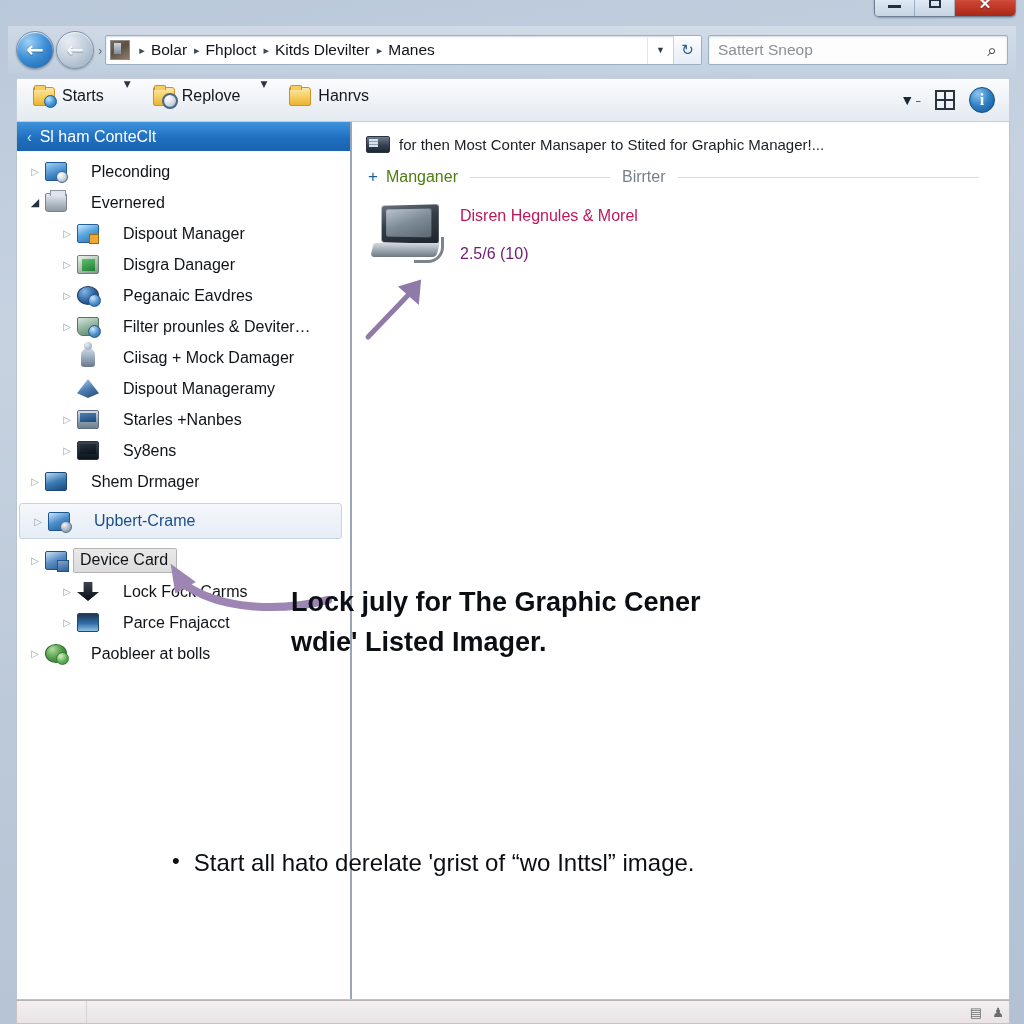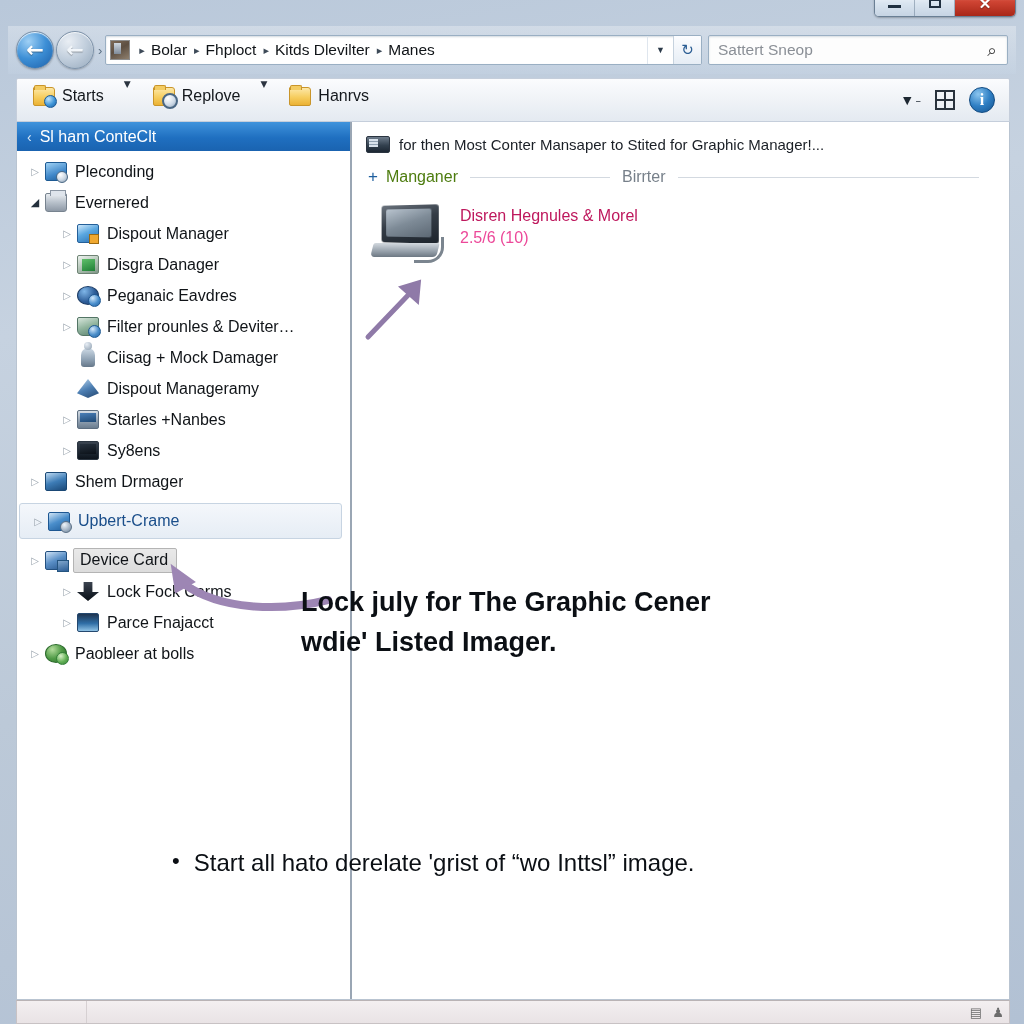--- a/index.html
+++ b/index.html
@@ -248,21 +248,21 @@
     display: flex; align-items: center;
     height: 31px;
     white-space: nowrap;
     position: relative;
   }
   .tw { width: 20px; flex: none; text-align: center;
         color: #9aa4ae; font-size: 10px;
         font-family: "DejaVu Sans", sans-serif; }
   .tw.filled { color: #25313d; font-size: 11px; }
   .tico { width: 22px; height: 19px; flex: none; margin-right: 8px; position: relative; }
-  .tlabel { overflow: hidden; text-overflow: ellipsis; }
+  .tlabel { overflow: hidden; text-overflow: ellipsis; margin-left: 16px; }
 
   
   .ico-net   { background: linear-gradient(160deg,#9fd2f5,#3f87c9 60%,#1f5e99); border:1px solid #1d5a93; border-radius:2px; }
   .ico-net:after { content:""; position:absolute; right:-2px; bottom:-3px; width:10px;height:10px;border-radius:50%;
                    background: radial-gradient(circle at 34% 28%,#fff,#c9d6e3 55%,#7f93a8); border:1px solid #4c6a86;}
   .ico-printer { background: linear-gradient(180deg,#e9edf1 0%, #b9c2cc 48%, #8e99a6 100%); border:1px solid #77838f; border-radius:2px 2px 3px 3px;}
   .ico-printer:before{content:"";position:absolute;left:4px;top:-4px;width:14px;height:5px;background:#dfe5ec;border:1px solid #8b96a3;border-bottom:none;}
   .ico-gfx   { background: linear-gradient(155deg,#cfe8fb 0%,#5aa7e0 45%,#2a6fb0 100%); border:1px solid #245f99; border-radius:2px; }
   .ico-gfx:after { content:""; position:absolute; right:-1px; bottom:-2px; width:8px;height:8px;background:#f0a830;border:1px solid #9b6a12;}
   .ico-green { background: linear-gradient(155deg,#eef3ef 0%,#b9c9bd 45%,#7f9686 100%); border:1px solid #6e8374; border-radius:2px; }
@@ -375,30 +375,30 @@
     border-radius: 2px 2px 4px 4px;
     transform: skewX(-14deg);
   }
   .dev-cord {
     position: absolute; left: 44px; top: 34px; width: 30px; height: 26px;
     border: 3px solid #7b858f; border-left: none; border-top: none;
     border-radius: 0 0 16px 0;
   }
   #device-text { padding-top: 4px; }
   .dev-l1 { font-size: 16px; color: #be185d; }
-  .dev-l2 { font-size: 16px; color: #ec4899; margin-top: 4px; }
+  .dev-l2 { font-size: 16px; color: #701a75; margin-top: 20px; }
 
   
   .anno-arrow { position: absolute; pointer-events: none; }
   #arrow-device { left: 360px; top: 275px; width: 70px; height: 70px; z-index: 40; }
   #arrow-card   { left: 150px; top: 560px; width: 185px; height: 62px; z-index: 40; }
 
   #anno-headline {
     position: absolute;
-    left: 301px; top: 583px;
+    left: 291px; top: 583px;
     width: 640px;
     z-index: 45;
     font-size: 27px; font-weight: bold; line-height: 1.48;
     color: #0b0f14;
     font-family: "Liberation Sans", sans-serif;
   }
   #anno-bullet {
     position: absolute;
     left: 172px; top: 847px;
     width: 780px;

